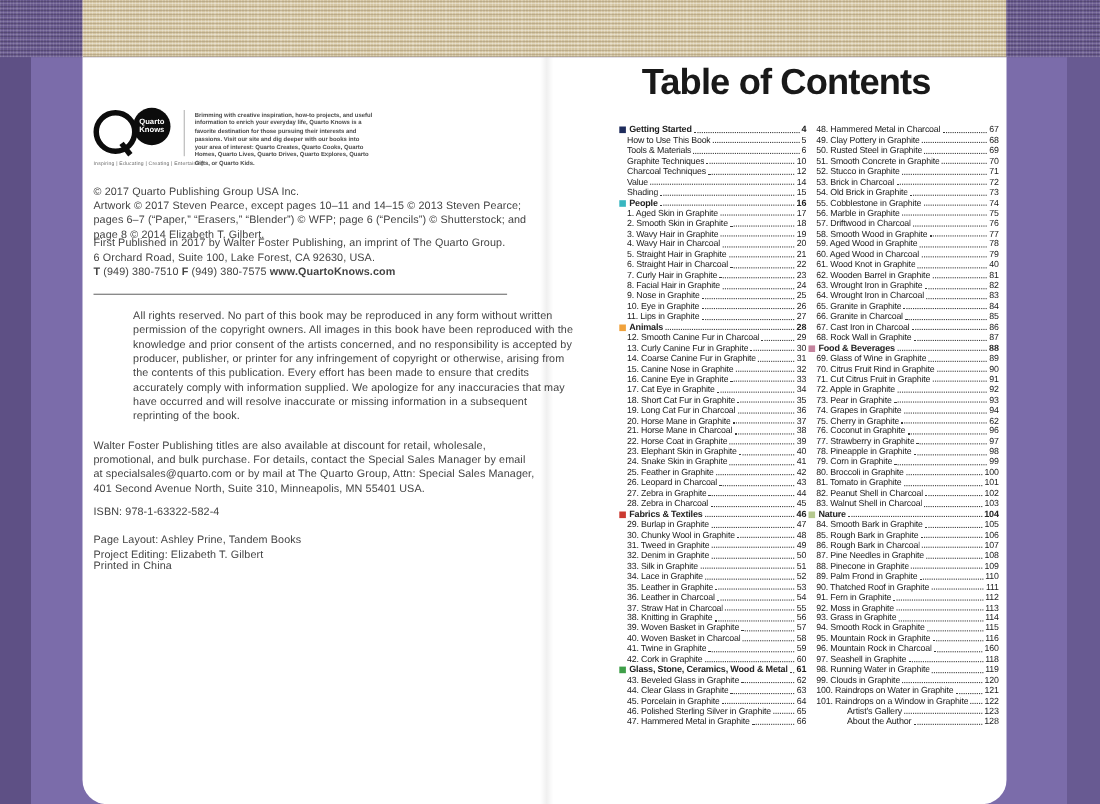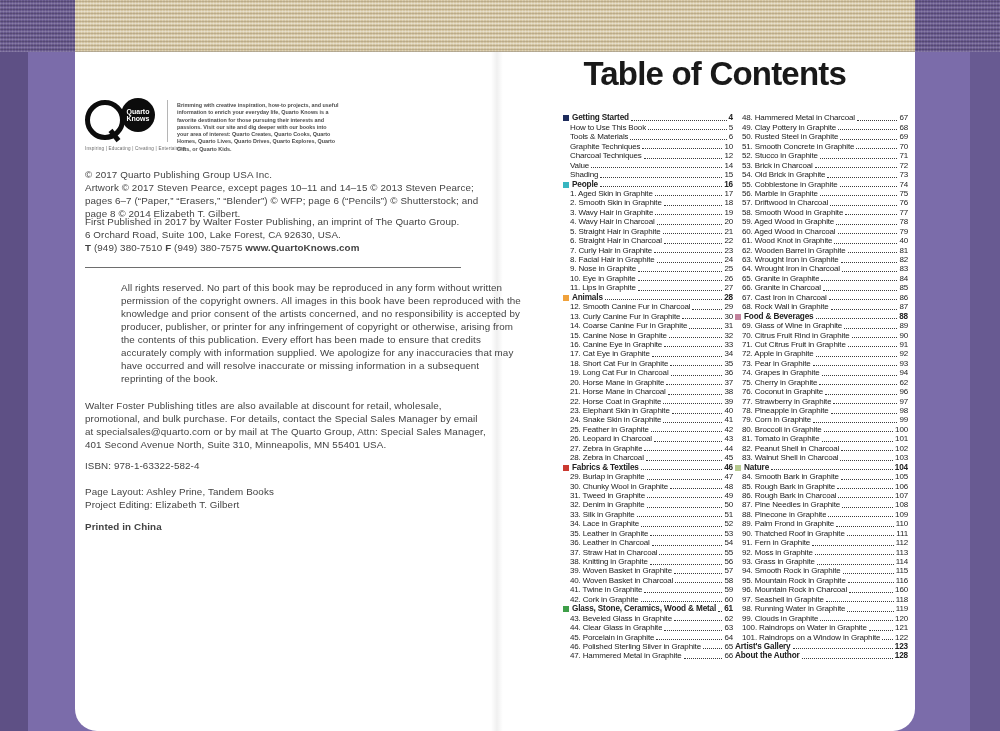--- a/index.html
+++ b/index.html
@@ -51,37 +51,37 @@
   .logo-tagline{position:absolute;left:0;top:44px;font-size:4.6px;color:#6b6b6b;letter-spacing:.2px;white-space:nowrap;}
   .logo-divider{position:absolute;left:82px;top:2px;width:1px;height:42px;background:#b5b5b5;}
   .logo-blurb{position:absolute;left:92px;top:4px;width:162px;font-size:5.4px;line-height:7.3px;color:#4c4c4c;font-weight:bold;letter-spacing:0;}
   #copyright-block{left:10px;top:116px;width:402px;}
   #publisher-block{left:10px;top:163px;width:402px;}
   .hrule{position:absolute;left:10px;top:215px;width:376px;height:1px;background:#6e6e6e;}
   #rights-block{left:10px;top:229px;width:401px;margin-left:36px;}
   #sales-block{left:10px;top:347px;width:401px;}
   #isbn-line{left:10px;top:407px;width:300px;}
   #editing-block{left:10px;top:433px;width:300px;}
-  #printed-block{left:10px;top:468px;width:300px;font-weight:bold;}
+  #printed-block{left:10px;top:456px;width:300px;}
   .b{font-weight:bold;}
 
   
   .toc-title{
     position:absolute;top:3px;right:69px;
     font-size:33px;font-weight:bold;color:#191919;letter-spacing:-.8px;white-space:nowrap;
   }
   .toc-col{position:absolute;top:61px;color:#222;}
   #toc-col-0{left:488px;width:170px;}
   #toc-col-1{left:660px;width:173px;}
   .toc-row{display:flex;align-items:flex-end;height:9.45px;font-size:8px;letter-spacing:-.15px;line-height:9px;}
   .toc-row .lab{white-space:nowrap;overflow:hidden;}
   .toc-row .leader{flex:1;min-width:4px;border-bottom:1px dotted #3c3c3c;margin:0 2px 1.5px 2px;}
   .toc-row .pg{text-align:right;white-space:nowrap;}
   .toc-row.sec{font-weight:bold;font-size:8.2px;}
-  .toc-row.bold{font-weight:bold;font-size:8.2px;}
+  .toc-row.bold{font-weight:normal;font-size:8.2px;margin-left:35px;}
   .toc-row.ent{padding-left:7px;}
   .bullet{width:6px;height:6px;flex-shrink:0;margin:0 3px 1px 0;}
 </style>
 </head>
 <body>
 
 <div id="fab-left" class="fabric fab-weave-purple"></div>
 <div id="fab-mid" class="fabric fab-weave-beige"></div>
 <div id="fab-right" class="fabric fab-weave-purple"></div>
 

